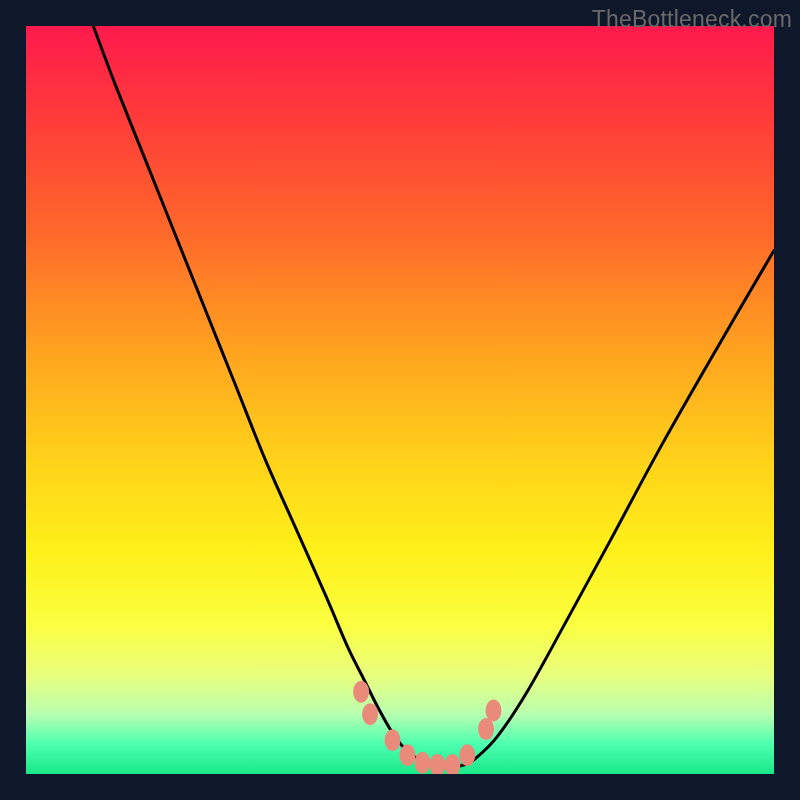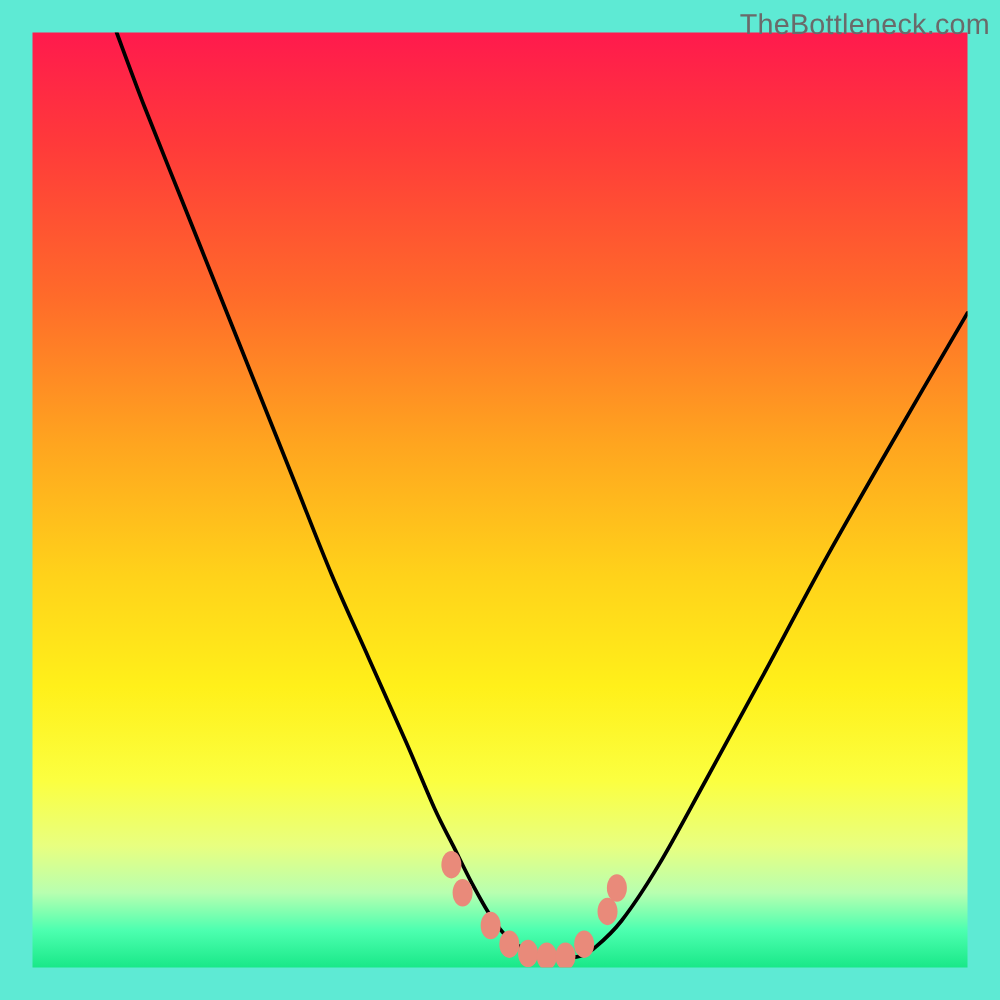--- a/index.html
+++ b/index.html
@@ -10,21 +10,21 @@
     overflow: hidden;
     background: #000;
     font-family: Arial, Helvetica, sans-serif;
   }
   .frame {
     position: absolute;
     left: 0;
     top: 0;
     width: 800px;
     height: 800px;
-    background: #5eead4;
+    background: #0f172a;
   }
   .plot {
     position: absolute;
     left: 26px;
     top: 26px;
     width: 748px;
     height: 748px;
     background: linear-gradient(to bottom,
       #ff1a4d 0%,
       #ff3a3a 12%,

